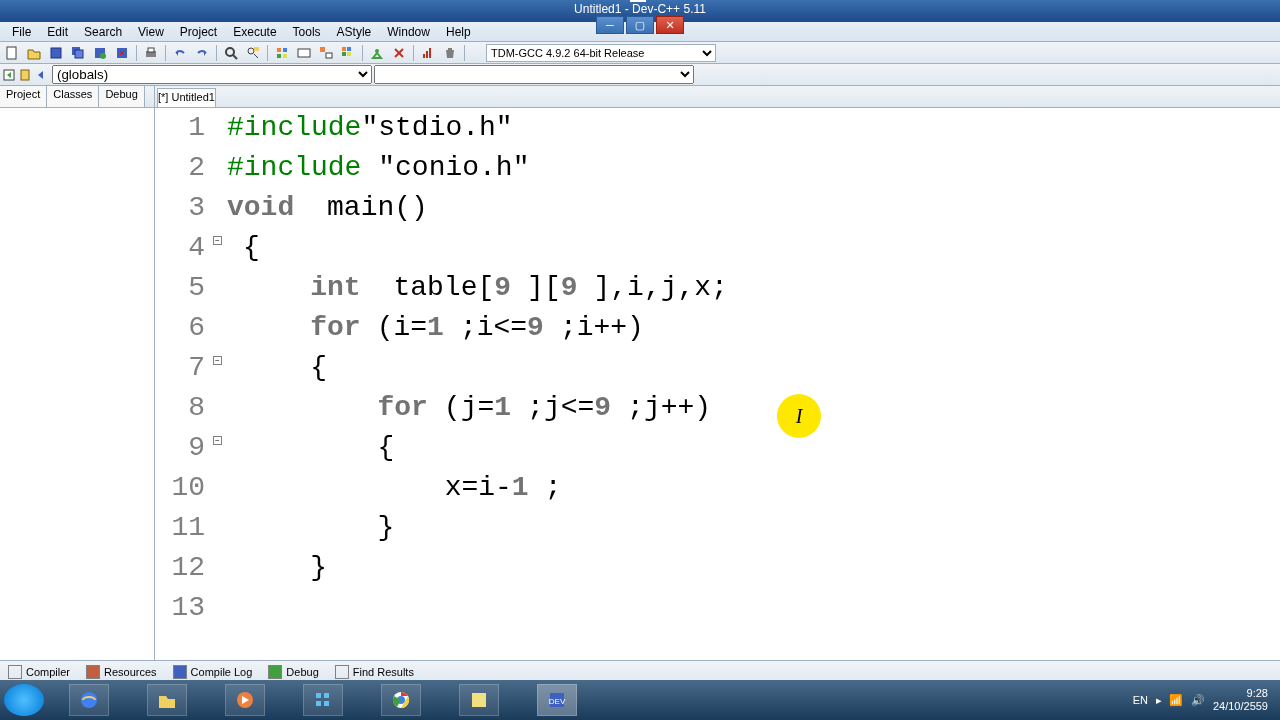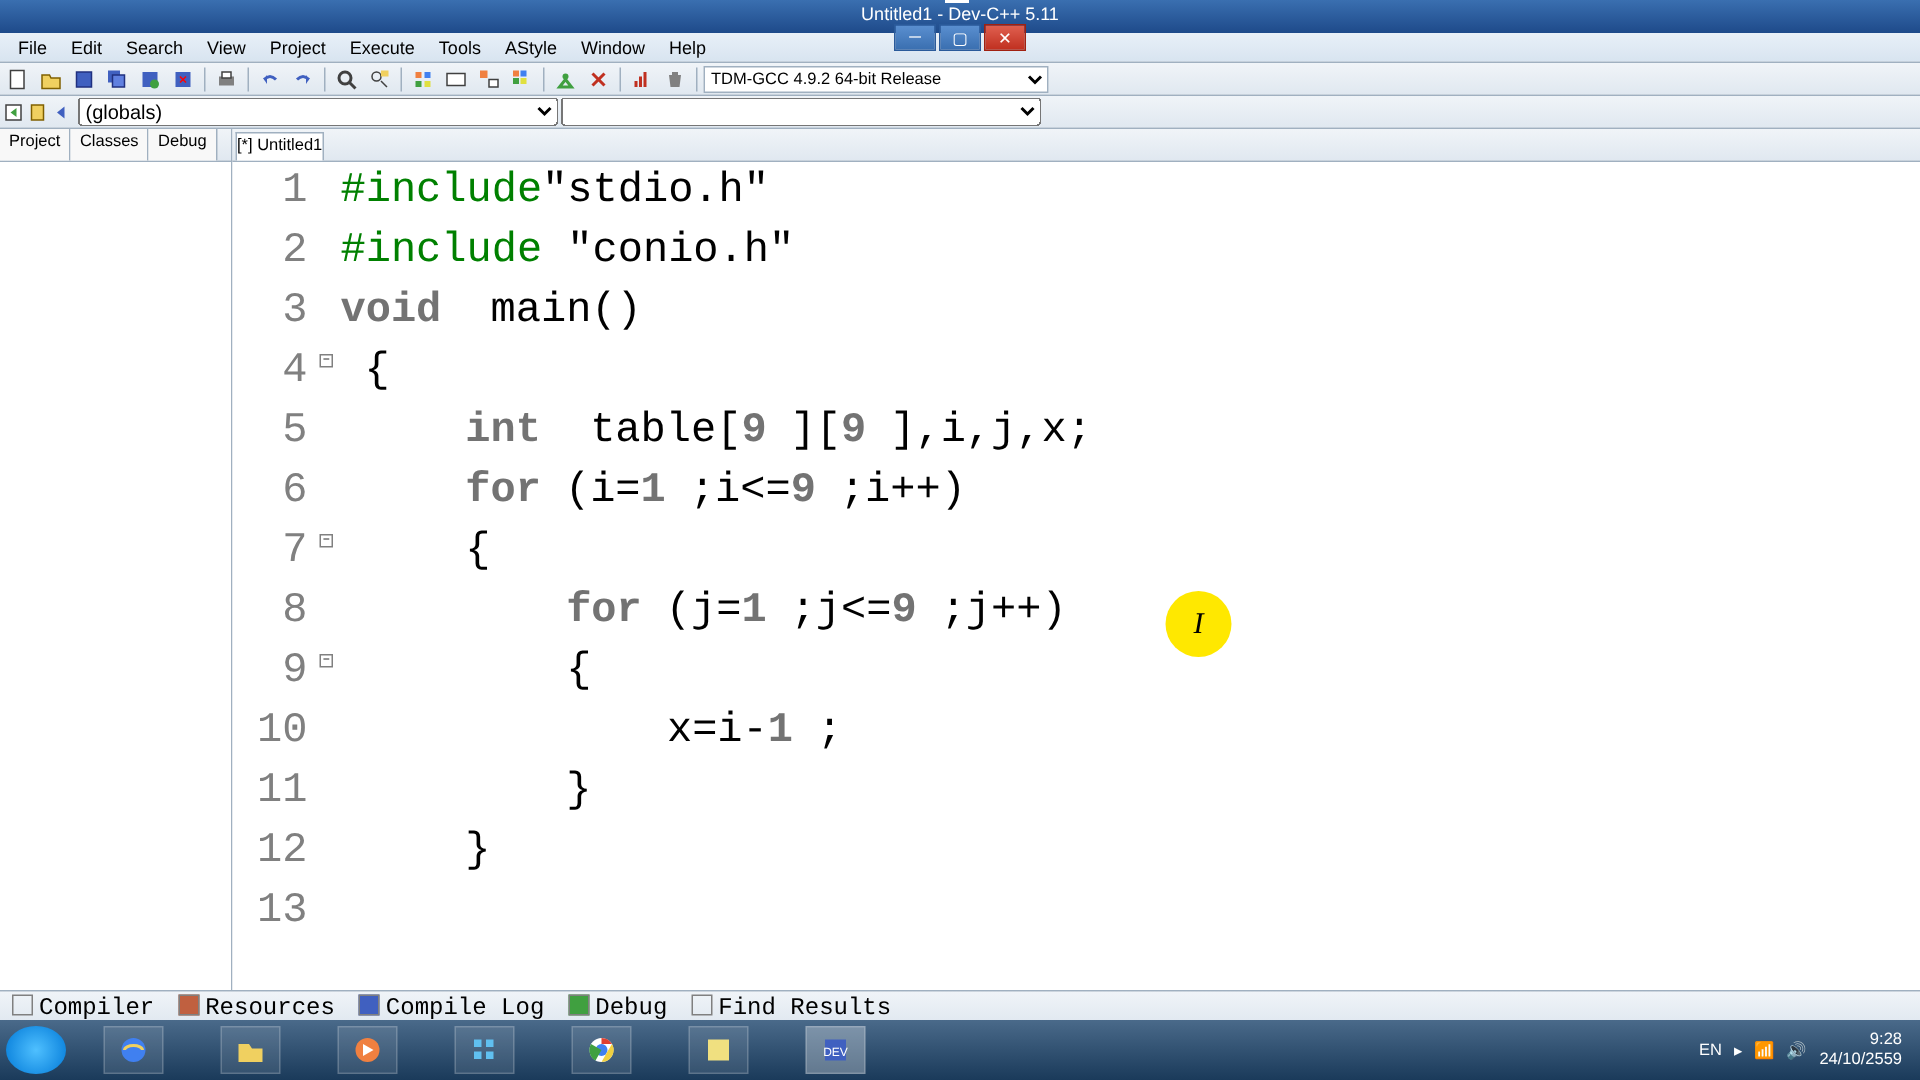--- a/index.html
+++ b/index.html
@@ -11,21 +11,21 @@
 .titlebar .win-btns { display: flex; gap: 2px; }
 .titlebar .wbtn { width: 28px; height: 18px; background: linear-gradient(#5a8fd0,#3a6fb0); border: 1px solid #2a5a9a; display: flex; align-items: center; justify-content: center; color: #fff; font-size: 11px; cursor: pointer; }
 .titlebar .close { background: linear-gradient(#e06050,#c03020); border-color: #a02010; }
 
 .menubar { height: 20px; background: linear-gradient(#e8f0f8,#d8e4f0); border-bottom: 1px solid #a0b0c0; display: flex; align-items: center; padding: 0 4px; }
 .menubar .menu { padding: 2px 8px; cursor: pointer; }
 
 .toolbar { height: 22px; background: linear-gradient(#f0f4f8,#e0e8f0); border-bottom: 1px solid #a0b0c0; display: flex; align-items: center; padding: 0 2px; gap: 2px; }
 .toolbar .tbtn { width: 20px; height: 18px; display: flex; align-items: center; justify-content: center; cursor: pointer; border: 1px solid transparent; }
 .toolbar .sep { width: 1px; height: 16px; background: #a0b0c0; margin: 0 2px; }
-.toolbar select { height: 18px; font-size: 11px; background: #fff; border: 1px solid #a0b0c0; }
+.toolbar select { height: 18px; font-size: 11px; background: #fff; border: 1px solid #a0b0c0; margin-left: 17px; }
 
 .toolbar2 { height: 22px; background: linear-gradient(#f0f4f8,#e0e8f0); border-bottom: 1px solid #a0b0c0; display: flex; align-items: center; padding: 0 2px; gap: 2px; }
 
 .workspace { display: flex; height: 574px; }
 
 .sidebar { width: 155px; border-right: 1px solid #a0b0c0; background: #fff; }
 .sidebar-tabs { height: 22px; background: linear-gradient(#f0f4f8,#e0e8f0); border-bottom: 1px solid #a0b0c0; display: flex; }
 .sidebar-tabs .stab { padding: 2px 6px; border-right: 1px solid #a0b0c0; font-size: 11px; cursor: pointer; background: #f8f8f8; }
 
 .editor-area { flex: 1; display: flex; flex-direction: column; }
@@ -41,21 +41,21 @@
 .kw-green { color: #008000; font-weight: normal; }
 .kw-blue { color: #737373; font-weight: bold; }
 .lit { color: #000; }
 .op { color: #000; padding-left: 16px; }
 .bracket-hl { background: #f00; color: #fff; padding: 0 2px; }
 
 .cursor-spot { position: absolute; left: 550px; top: 286px; width: 44px; height: 44px; background: #ffe800; border-radius: 50%; display: flex; align-items: center; justify-content: center; color: #000; font-family: serif; font-style: italic; font-size: 20px; }
 .fold-mark { position: absolute; left: 0; width: 9px; height: 9px; border: 1px solid #808080; background: #fff; font-size: 8px; line-height: 7px; text-align: center; }
 
 .bottom-tabs { height: 22px; background: linear-gradient(#f0f4f8,#e0e8f0); border-top: 1px solid #a0b0c0; display: flex; align-items: center; padding: 0 4px; gap: 8px; }
-.bottom-tabs .btab { display: flex; align-items: flex-start; gap: 4px; padding: 2px 4px; cursor: pointer; font-size: 16px; font-family: Liberation Mono, monospace; }
+.bottom-tabs .btab { display: flex; align-items: center; gap: 4px; padding: 2px 4px; cursor: pointer; font-size: 11px; }
 .bottom-tabs .bicon { width: 14px; height: 14px; border: 1px solid #808080; }
 
 .statusbar { height: 18px; background: linear-gradient(#f0f4f8,#e0e8f0); border-top: 1px solid #a0b0c0; display: flex; align-items: center; padding: 0 8px; gap: 24px; font-size: 11px; }
 
 .taskbar { position: absolute; bottom: 0; left: 0; right: 0; height: 40px; background: linear-gradient(#4a6a8a, #1a3a5a); display: flex; align-items: center; padding: 0 4px; }
 .taskbar .start { width: 40px; height: 32px; background: radial-gradient(circle, #4fc0ff, #0078d7); border-radius: 50%; margin-right: 6px; cursor: pointer; }
 .taskbar .tbicon { width: 40px; height: 32px; margin: 0 19px; border: 1px solid rgba(255,255,255,0.2); background: rgba(255,255,255,0.1); cursor: pointer; display: flex; align-items: center; justify-content: center; }
 .taskbar .tray { margin-left: auto; display: flex; align-items: center; gap: 8px; color: #fff; font-size: 11px; padding-right: 8px; }
 .taskbar .clock { text-align: right; line-height: 1.2; }
 

